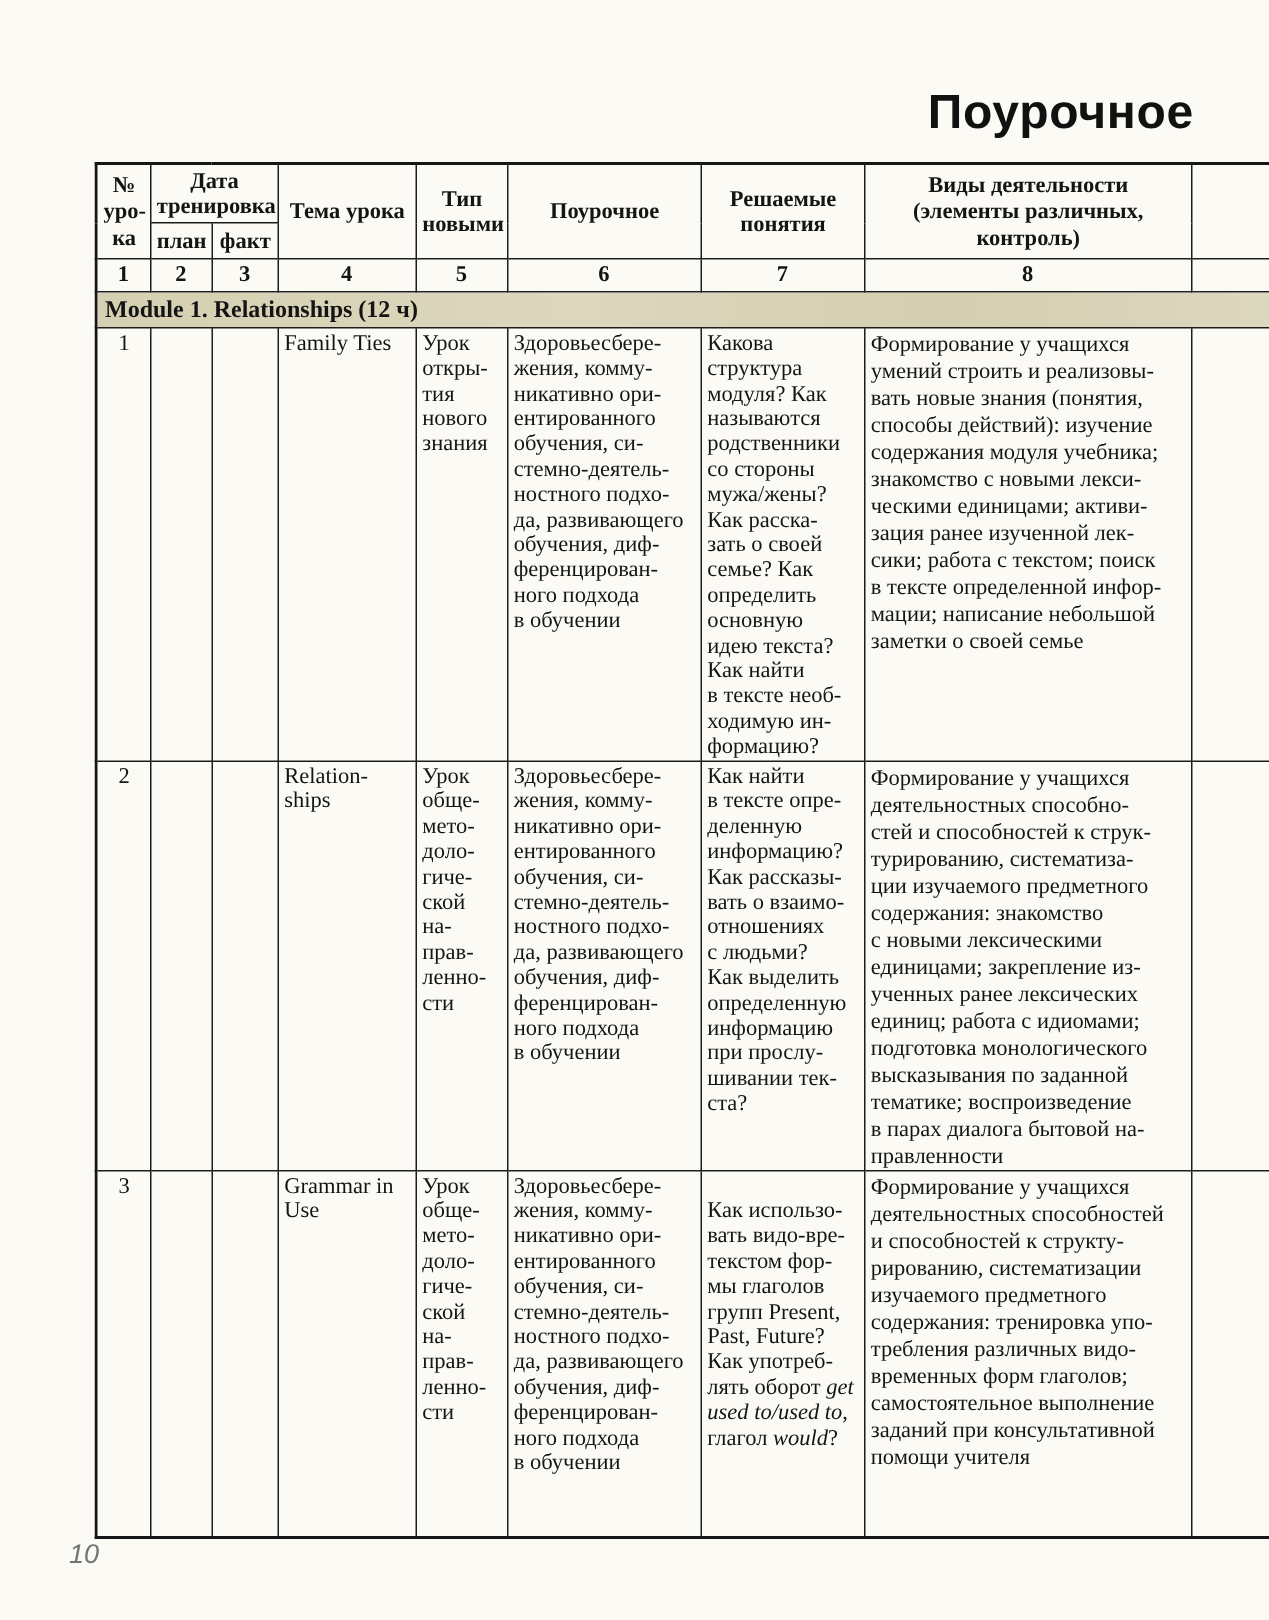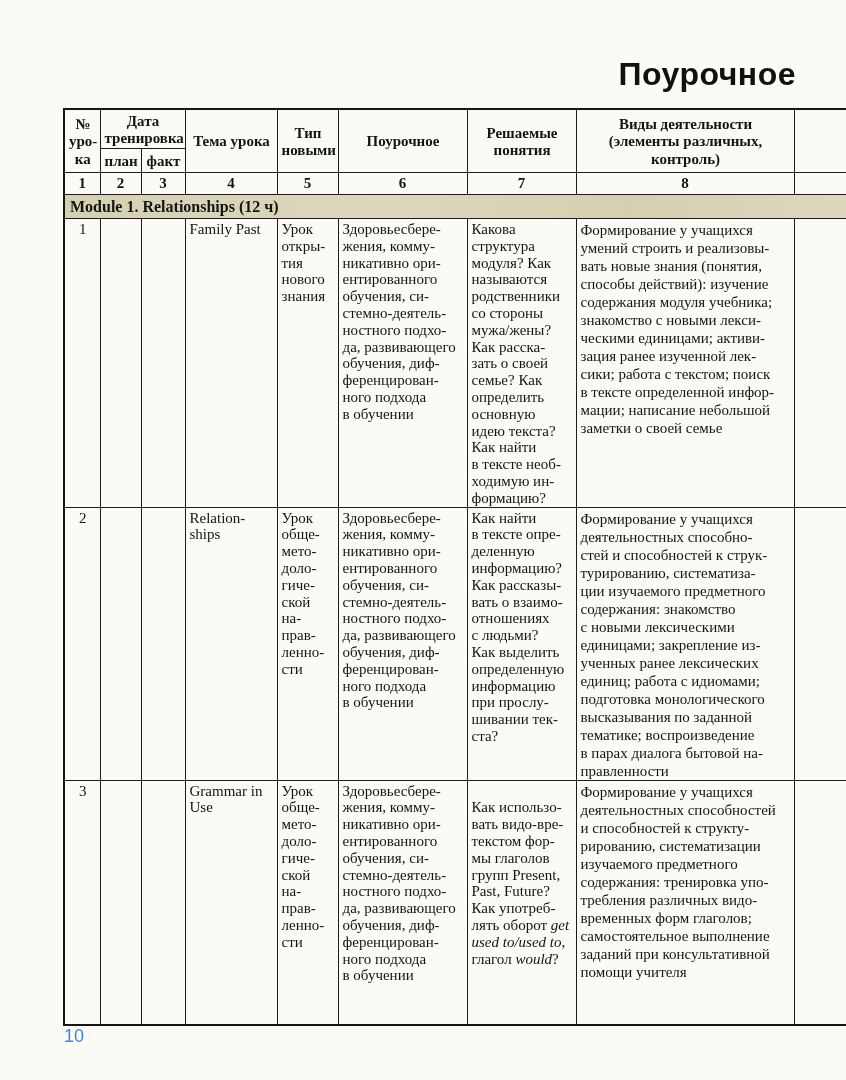--- a/index.html
+++ b/index.html
@@ -48,23 +48,23 @@
     background-image:linear-gradient(90deg,#d6d0b2 0%,#dcd7bd 40%,#d4cfb0 70%,#ddd8c0 100%);
     font-weight:bold;font-size:16px;
     padding:2px 4px 2px 5px;
     vertical-align:middle;
     white-space:nowrap;
   }
   td.c-num{text-align:center;font-weight:normal;}
   td.c-act{line-height:1.2;}
   .it{font-style:italic;}
   .page-number{
-    position:absolute;left:64px;top:1026px;
+    position:absolute;left:46px;top:1026px;
     font-family:"Liberation Sans", sans-serif;
-    font-size:18px;color:#3b82f6;
+    font-size:18px;color:#737373;font-style:italic;
   }
 </style>
 </head>
 <body>
 
 <div class="running-header">Поурочное</div>
 
 <div class="table-clip">
   <table class="plan">
     <colgroup>
@@ -114,21 +114,21 @@
     </tr>
 
     <tr class="module" style="height:24px">
       <td colspan="9">Module 1. Relationships (12 ч)</td>
     </tr>
 
     <tr style="height:284px">
       <td class="c-num">1</td>
       <td></td>
       <td></td>
-      <td>Family Past</td>
+      <td>Family Ties</td>
       <td>Урок
 откры-
 тия
 нового
 знания</td>
       <td>Здоровьесбере-
 жения, комму-
 никативно ори-
 ентированного
 обучения, си-

